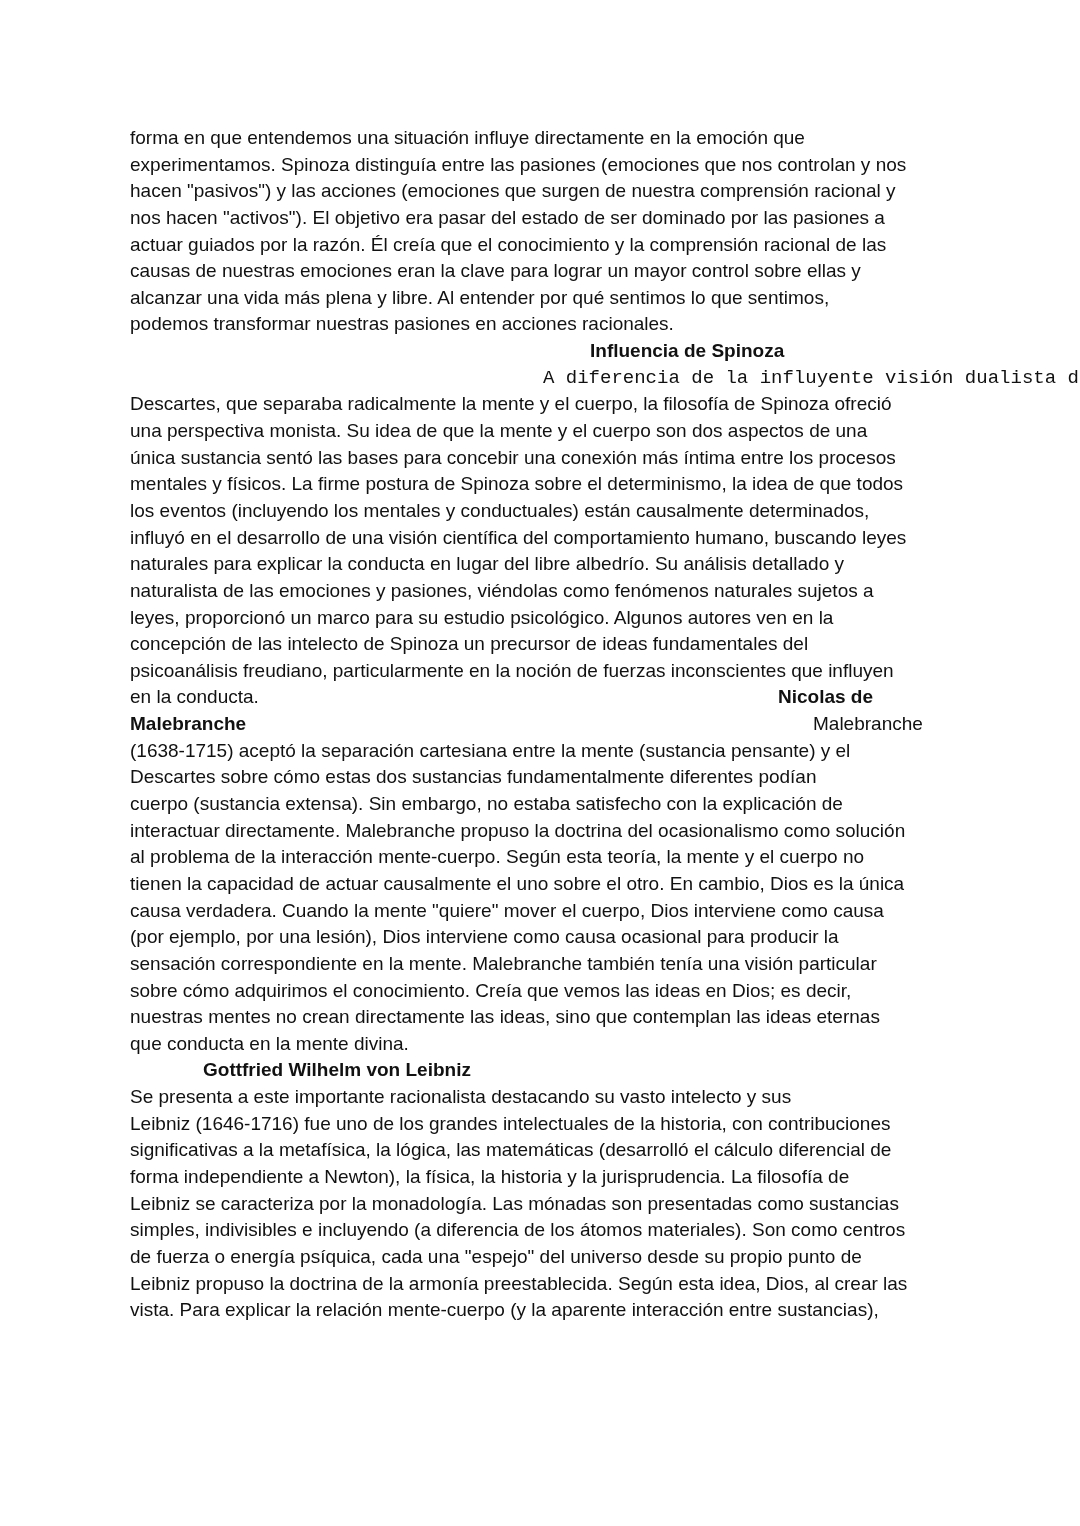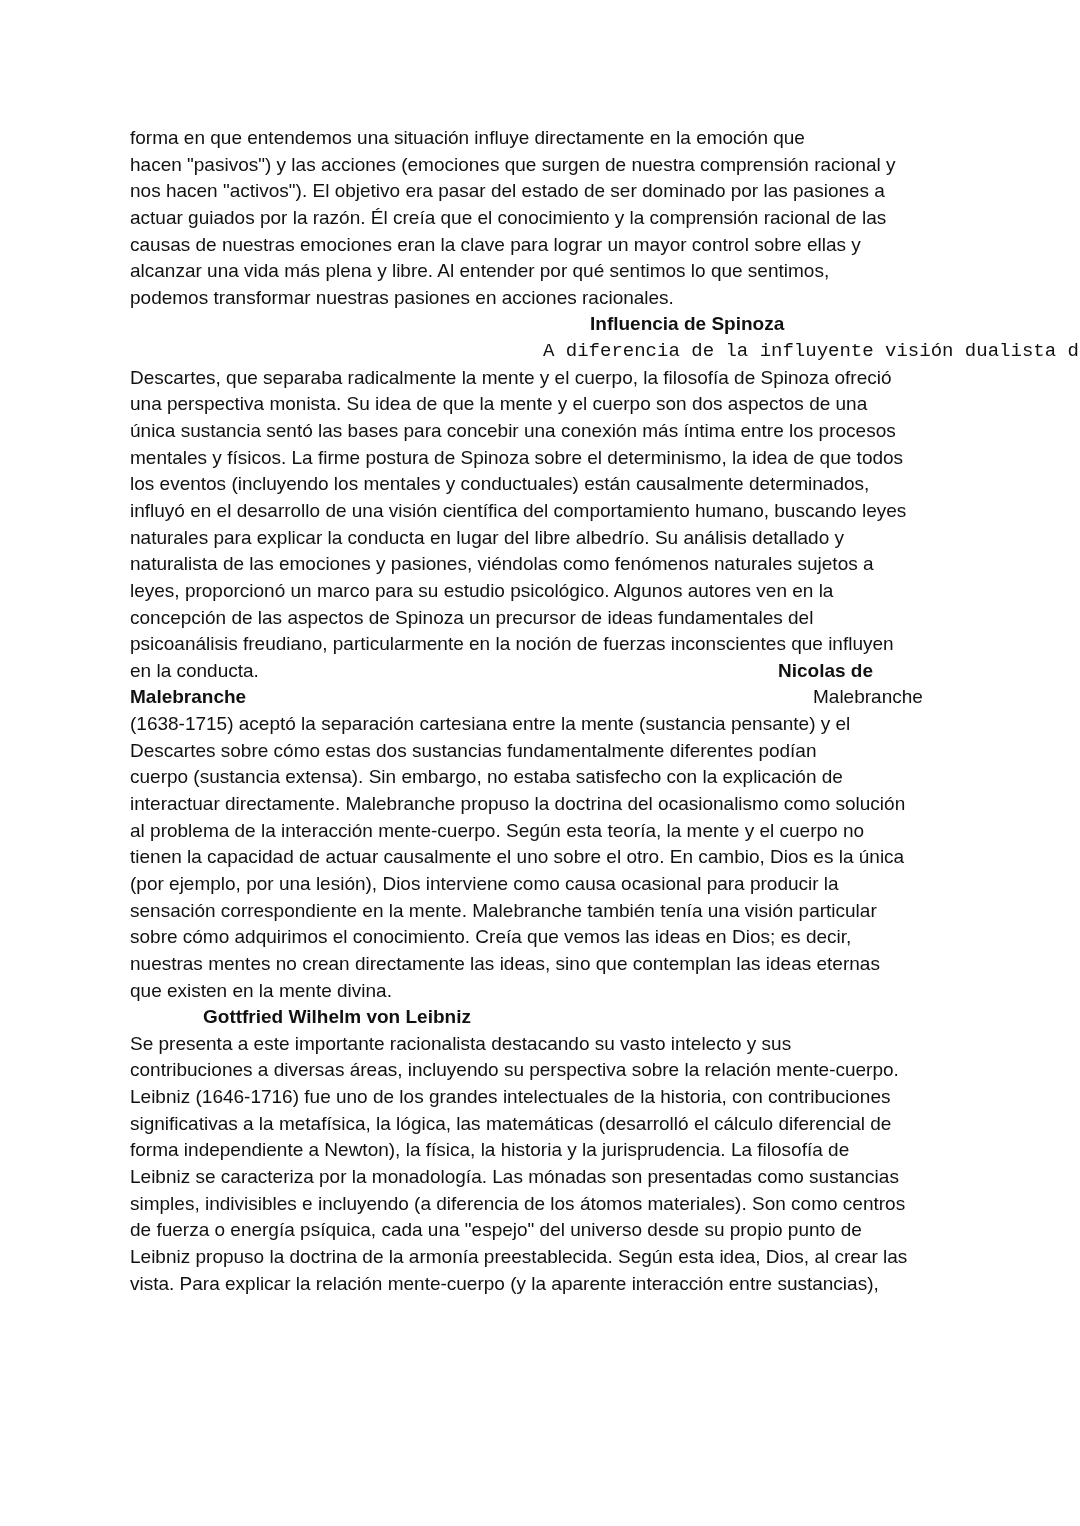--- a/index.html
+++ b/index.html
@@ -35,20 +35,21 @@
     top: 0;
   }
   .seg.bold { font-weight: bold; }
 </style>
 </head>
 <body>
 
 <div class="page" style="background: rgb(255, 255, 255); color: rgb(17, 17, 17);">
   <div class="text-block">
       <div class="line"><span class="seg">forma en que entendemos una situación influye directamente en la emoción que</span></div>
+      <div class="line"><span class="seg">experimentamos. Spinoza distinguía entre las pasiones (emociones que nos controlan y nos</span></div>
       <div class="line"><span class="seg">hacen "pasivos") y las acciones (emociones que surgen de nuestra comprensión racional y</span></div>
       <div class="line"><span class="seg">nos hacen "activos"). El objetivo era pasar del estado de ser dominado por las pasiones a</span></div>
       <div class="line"><span class="seg">actuar guiados por la razón. Él creía que el conocimiento y la comprensión racional de las</span></div>
       <div class="line"><span class="seg">causas de nuestras emociones eran la clave para lograr un mayor control sobre ellas y</span></div>
       <div class="line"><span class="seg">alcanzar una vida más plena y libre. Al entender por qué sentimos lo que sentimos,</span></div>
       <div class="line"><span class="seg">podemos transformar nuestras pasiones en acciones racionales.</span></div>
       <div class="line">
         <span class="seg bold abs" style="left: 460px;">Influencia de Spinoza</span>
       </div>
       <div class="line">
@@ -56,40 +57,40 @@
       </div>
       <div class="line"><span class="seg">Descartes, que separaba radicalmente la mente y el cuerpo, la filosofía de Spinoza ofreció</span></div>
       <div class="line"><span class="seg">una perspectiva monista. Su idea de que la mente y el cuerpo son dos aspectos de una</span></div>
       <div class="line"><span class="seg">única sustancia sentó las bases para concebir una conexión más íntima entre los procesos</span></div>
       <div class="line"><span class="seg">mentales y físicos. La firme postura de Spinoza sobre el determinismo, la idea de que todos</span></div>
       <div class="line"><span class="seg">los eventos (incluyendo los mentales y conductuales) están causalmente determinados,</span></div>
       <div class="line"><span class="seg">influyó en el desarrollo de una visión científica del comportamiento humano, buscando leyes</span></div>
       <div class="line"><span class="seg">naturales para explicar la conducta en lugar del libre albedrío. Su análisis detallado y</span></div>
       <div class="line"><span class="seg">naturalista de las emociones y pasiones, viéndolas como fenómenos naturales sujetos a</span></div>
       <div class="line"><span class="seg">leyes, proporcionó un marco para su estudio psicológico. Algunos autores ven en la</span></div>
-      <div class="line"><span class="seg">concepción de las aspectos de Spinoza un precursor de ideas fundamentales del</span></div>
+      <div class="line"><span class="seg">concepción de las intelecto de Spinoza un precursor de ideas fundamentales del</span></div>
       <div class="line"><span class="seg">psicoanálisis freudiano, particularmente en la noción de fuerzas inconscientes que influyen</span></div>
       <div class="line"><span class="seg">en la conducta.</span><span class="seg bold abs" style="left: 648px;">Nicolas de</span></div>
       <div class="line"><span class="seg bold">Malebranche</span><span class="seg abs" style="left: 683px;">Malebranche</span></div>
       <div class="line"><span class="seg">(1638-1715) aceptó la separación cartesiana entre la mente (sustancia pensante) y el</span></div>
       <div class="line"><span class="seg">Descartes sobre cómo estas dos sustancias fundamentalmente diferentes podían</span></div>
       <div class="line"><span class="seg">cuerpo (sustancia extensa). Sin embargo, no estaba satisfecho con la explicación de</span></div>
       <div class="line"><span class="seg">interactuar directamente. Malebranche propuso la doctrina del ocasionalismo como solución</span></div>
       <div class="line"><span class="seg">al problema de la interacción mente-cuerpo. Según esta teoría, la mente y el cuerpo no</span></div>
       <div class="line"><span class="seg">tienen la capacidad de actuar causalmente el uno sobre el otro. En cambio, Dios es la única</span></div>
+      <div class="line"><span class="seg">causa verdadera. Cuando la mente "quiere" mover el cuerpo, Dios interviene como causa</span></div>
       <div class="line"><span class="seg">(por ejemplo, por una lesión), Dios interviene como causa ocasional para producir la</span></div>
       <div class="line"><span class="seg">sensación correspondiente en la mente. Malebranche también tenía una visión particular</span></div>
       <div class="line"><span class="seg">sobre cómo adquirimos el conocimiento. Creía que vemos las ideas en Dios; es decir,</span></div>
       <div class="line"><span class="seg">nuestras mentes no crean directamente las ideas, sino que contemplan las ideas eternas</span></div>
-      <div class="line"><span class="seg">que existen en la mente divina.</span></div>
+      <div class="line"><span class="seg">que conducta en la mente divina.</span></div>
       <div class="line">
         <span class="seg bold abs" style="left: 73px;">Gottfried Wilhelm von Leibniz</span>
       </div>
       <div class="line"><span class="seg">Se presenta a este importante racionalista destacando su vasto intelecto y sus</span></div>
-      <div class="line"><span class="seg">contribuciones a diversas áreas, incluyendo su perspectiva sobre la relación mente-cuerpo.</span></div>
       <div class="line"><span class="seg">Leibniz (1646-1716) fue uno de los grandes intelectuales de la historia, con contribuciones</span></div>
       <div class="line"><span class="seg">significativas a la metafísica, la lógica, las matemáticas (desarrolló el cálculo diferencial de</span></div>
       <div class="line"><span class="seg">forma independiente a Newton), la física, la historia y la jurisprudencia. La filosofía de</span></div>
       <div class="line"><span class="seg">Leibniz se caracteriza por la monadología. Las mónadas son presentadas como sustancias</span></div>
       <div class="line"><span class="seg">simples, indivisibles e incluyendo (a diferencia de los átomos materiales). Son como centros</span></div>
       <div class="line"><span class="seg">de fuerza o energía psíquica, cada una "espejo" del universo desde su propio punto de</span></div>
       <div class="line"><span class="seg">Leibniz propuso la doctrina de la armonía preestablecida. Según esta idea, Dios, al crear las</span></div>
       <div class="line"><span class="seg">vista. Para explicar la relación mente-cuerpo (y la aparente interacción entre sustancias),</span></div>
     </div>
 </div>

